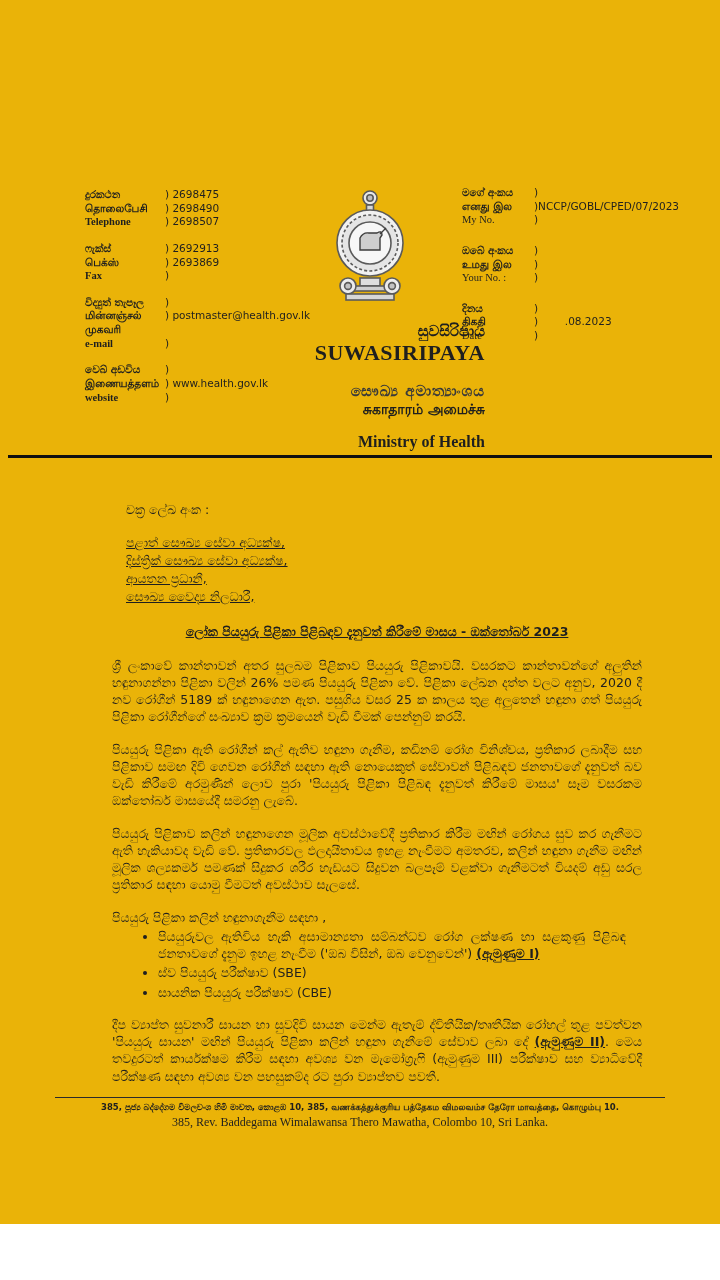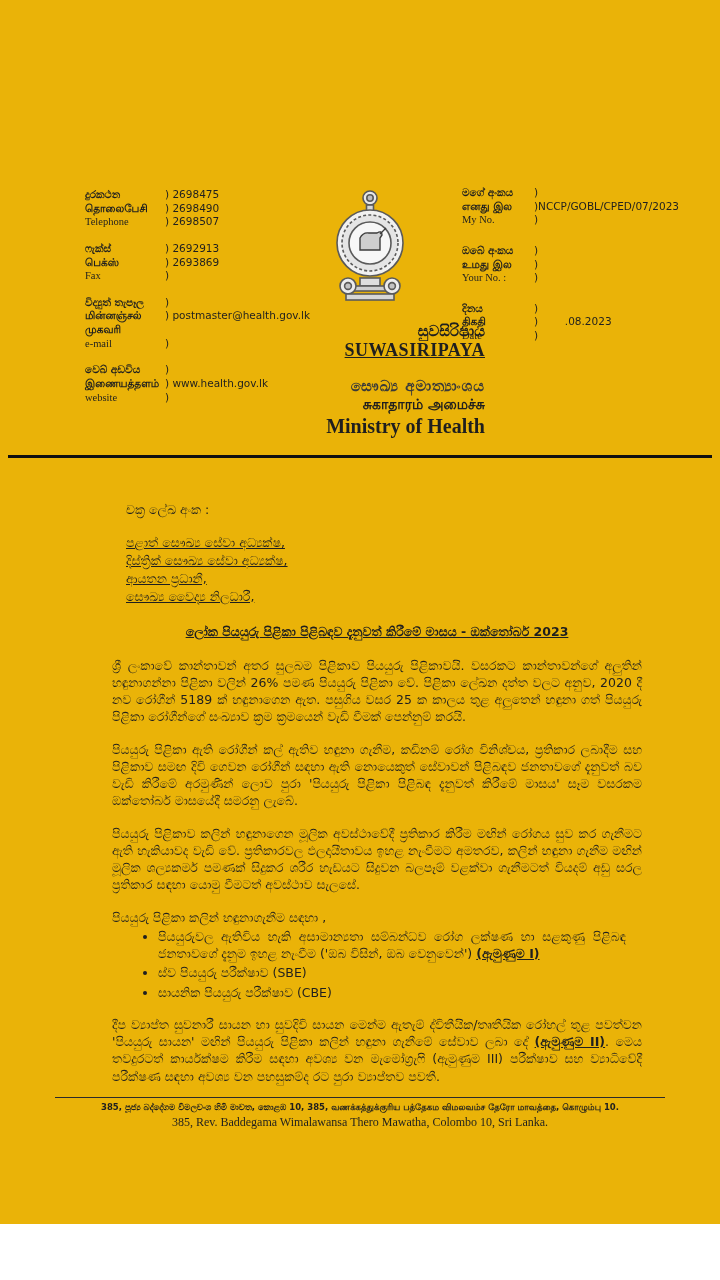--- a/index.html
+++ b/index.html
@@ -6,37 +6,37 @@
   .page {
     position:relative; width:720px; height:1224px; background:#eab308;
     font-family:"DejaVu Sans", sans-serif; color:#1f1f1f; overflow:hidden;
   }
 
   
   .contact-block { position:absolute; left:85px; top:188px; width:222px; font-size:10.5px; line-height:1.3; }
   .contact-group { margin-bottom:13px; }
   .lh-row { display:flex; }
   .lh-row .lbl { width:80px; flex:none; font-weight:bold; }
-  .lh-row .lbl.en { font-weight:normal; font-family:"Liberation Serif", serif; }
+  .lh-row .lbl.en { font-weight:bold; font-family:"Liberation Serif", serif; }
   .lh-row .val { white-space:pre; }
 
   .ref-block { position:absolute; left:462px; top:186px; width:245px; font-size:10.5px; line-height:1.3; }
   .ref-group { margin-bottom:17px; }
   .ref-block .lbl { width:72px; flex:none; font-weight:bold; }
   .ref-block .lbl.en { font-weight:normal; font-family:"Liberation Serif", serif; }
 
   .center-block { position:absolute; left:255px; top:186px; width:230px; text-align:right; }
   .emblem { display:block; margin:0 auto; }
   .name-si { font-size:15px; font-weight:bold; margin-top:2px; }
   .name-ta { font-size:12.5px; font-weight:bold; }
-  .name-en { font-family:"Liberation Serif", serif; font-size:18px; font-weight:bold; letter-spacing:.5px;text-decoration:underline; }
+  .name-en { font-family:"Liberation Serif", serif; font-size:22px; font-weight:bold; letter-spacing:.5px; }
   .ministry-block { margin-top:16px; }
   .ministry-si { font-size:15px; font-weight:bold; color:#3a3a3a; letter-spacing:1px; }
   .ministry-ta { font-size:14px; font-weight:bold; margin-top:1px; }
-  .ministry-en { font-family:"Liberation Serif", serif; font-size:20px; font-weight:bold; margin-top:1px; }
+  .ministry-en { font-family:"Liberation Serif", serif; font-size:16px; font-weight:bold; margin-top:14px; }
 
   .rule { position:absolute; left:8px; right:8px; top:455px; height:3px; background:#101010; }
 
   
   .body-block { position:absolute; left:112px; top:500px; width:530px; font-size:12.5px; line-height:1.38; }
   .circular { margin:1px 0 16px 14px; }
   .recipients { margin-left:14px; margin-bottom:14px;text-decoration:underline; }
   .recipients div { line-height:1.42; }
   .subject { text-align:center; font-weight:bold; text-decoration:underline; margin:18px 0 16px; }
   .para { text-align:justify; margin:0 0 15px; }

